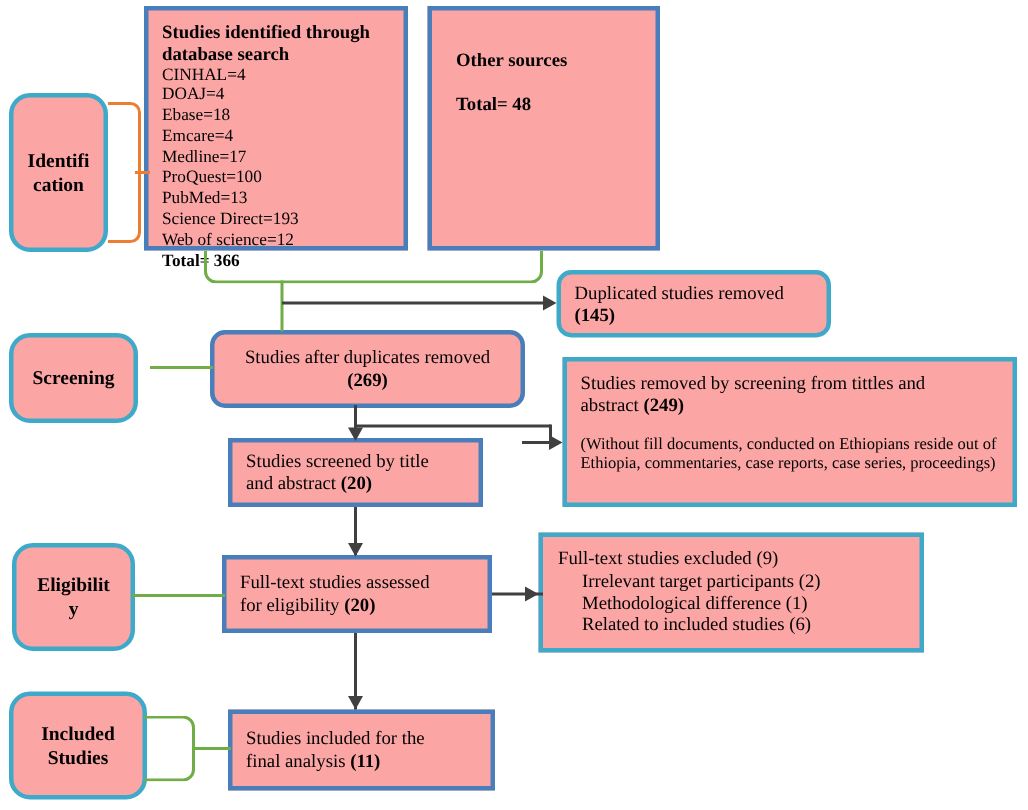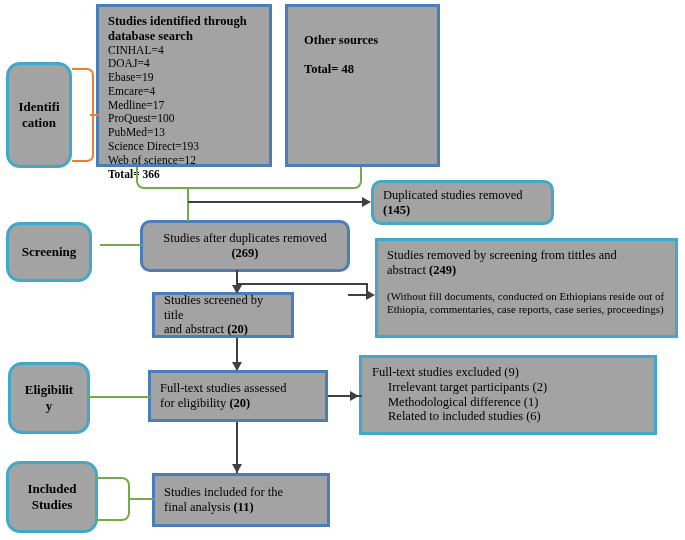--- a/index.html
+++ b/index.html
@@ -14,21 +14,21 @@
     background: #ffffff;
     font-family: "Liberation Serif", "DejaVu Serif", serif;
     color: #000000;
     overflow: hidden;
   }
 
   
   .box {
     position: absolute;
     box-sizing: border-box;
-    background: #a3a3a3;
+    background: #fca5a5;
   }
   .box-blue {
     border: 3px solid #4a7ebb;
   }
   .box-cyan {
     border: 3px solid #3fa9c9;
   }
   .rounded-lg { border-radius: 14px; }
   .rounded-md { border-radius: 10px; }
 
@@ -96,21 +96,21 @@
 <body>
 
 <div id="diagram">
 
   <div class="box box-blue" style="left:96px; top:4px; width:176px; height:163px;">
     <div class="box-inner" style="padding:7px 9px;">
       <div class="t bold">Studies identified through</div>
       <div class="t bold">database search</div>
       <div class="t-small">CINHAL=4</div>
       <div class="t-small">DOAJ=4</div>
-      <div class="t-small">Ebase=19</div>
+      <div class="t-small">Ebase=18</div>
       <div class="t-small">Emcare=4</div>
       <div class="t-small">Medline=17</div>
       <div class="t-small">ProQuest=100</div>
       <div class="t-small">PubMed=13</div>
       <div class="t-small">Science Direct=193</div>
       <div class="t-small">Web of science=12</div>
       <div class="t-small bold">Total= 366</div>
     </div>
   </div>
 
@@ -148,21 +148,21 @@
     </div>
   </div>
 
   <div class="box box-blue rounded-md" style="left:140px; top:220px; width:210px; height:52px;">
     <div class="box-inner center-block" style="padding:4px 8px;">
       <div class="t">Studies after duplicates removed</div>
       <div class="t bold">(269)</div>
     </div>
   </div>
 
-  <div class="box box-blue" style="left:152px; top:292px; width:142px; height:46px;">
+  <div class="box box-blue" style="left:152px; top:292px; width:170px; height:46px;">
     <div class="box-inner vcenter" style="padding:4px 9px;">
       <div class="t">Studies screened by title</div>
       <div class="t"><span>and abstract </span><span class="bold">(20)</span></div>
     </div>
   </div>
 
   <div class="box box-blue" style="left:148px; top:370px; width:180px; height:52px;">
     <div class="box-inner vcenter" style="padding:4px 9px;">
       <div class="t">Full-text studies assessed</div>
       <div class="t"><span>for eligibility </span><span class="bold">(20)</span></div>
@@ -184,21 +184,21 @@
   </div>
 
   <div class="box box-cyan" style="left:375px; top:238px; width:303px; height:100px;">
     <div class="box-inner" style="padding:7px 9px;">
       <div class="t justify">Studies removed by screening from tittles and</div>
       <div class="t"><span>abstract </span><span class="bold">(249)</span></div>
       <div class="t-tiny" style="margin-top:12px;">(Without fill documents, conducted on Ethiopians reside out of Ethiopia, commentaries, case reports, case series, proceedings)</div>
     </div>
   </div>
 
-  <div class="box box-cyan" style="left:359px; top:355px; width:298px; height:80px;">
+  <div class="box box-cyan" style="left:359px; top:355px; width:257px; height:80px;">
     <div class="box-inner" style="padding:7px 10px;">
       <div class="t">Full-text studies excluded (9)</div>
       <div class="t indent-1">Irrelevant target participants (2)</div>
       <div class="t indent-1">Methodological difference (1)</div>
       <div class="t indent-1">Related to included  studies (6)</div>
     </div>
   </div>
 
   <div class="elbow" style="left:72px; top:68px; width:22px; height:94px;
        border:2px solid #ed7d31; border-left:none; border-radius:0 7px 7px 0;"></div>

